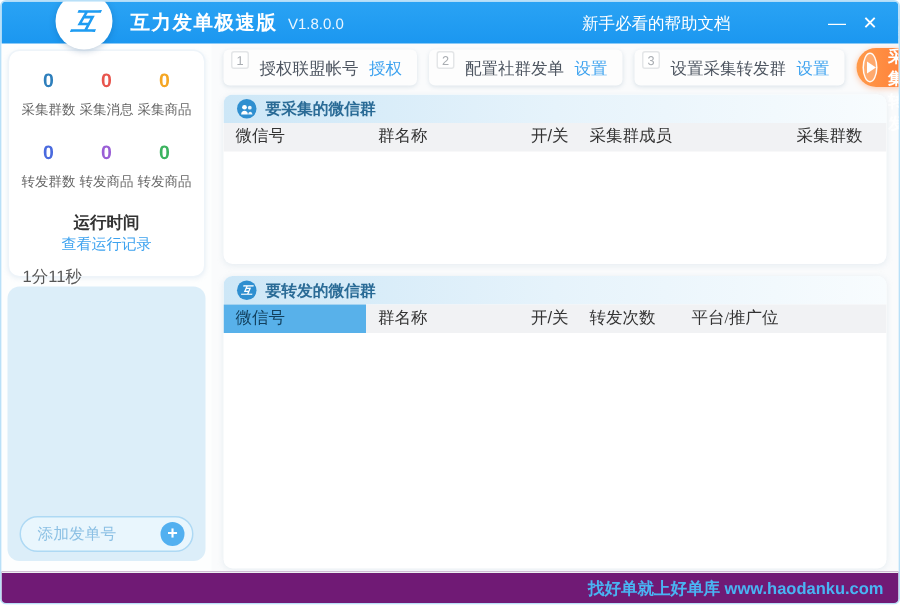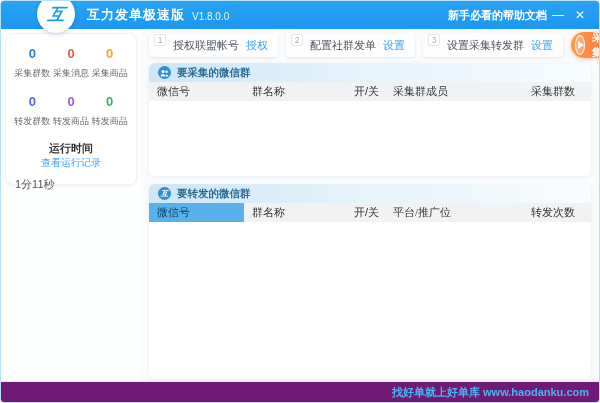--- a/index.html
+++ b/index.html
@@ -6,21 +6,21 @@
   html,body { width:600px; height:403px; font-family:"Liberation Sans","DejaVu Sans",sans-serif; background:#fff; }
   .window { position:relative; width:600px; height:403px; border:1px solid #b9e0f8; border-radius:4px; overflow:hidden; background:#fdfefe; display:flex; flex-direction:column; }
 
   
   .titlebar { position:relative; height:28px; background:linear-gradient(180deg,#2aa3f4,#1b97f0); display:flex; align-items:center; padding-left:86px; flex:none; z-index:4; }
   .logo-circle { position:absolute; left:36px; top:-6px; width:38px; height:38px; border-radius:50%; background:#fff; box-shadow:0 1px 4px rgba(0,60,120,.25); display:flex; align-items:center; justify-content:center; z-index:6; }
   .logo-glyph { color:#1e9cf2; font-size:17px; font-weight:bold; font-style:italic; transform:skewX(-8deg); }
   .app-title { color:#fff; font-size:13px; font-weight:bold; letter-spacing:1px; }
   .app-version { color:#eaf6ff; font-size:10px; margin-left:7px; margin-top:2px; }
   .tb-spacer { flex:1; }
-  .help-link { color:#fff; font-size:11px; cursor:pointer;font-weight:bold; }
+  .help-link { color:#fff; font-size:11px; margin-right:60px; cursor:pointer; }
   .win-btn { color:#fff; font-size:12px; width:22px; text-align:center; cursor:pointer; line-height:28px; }
   .win-btn.close { margin-right:8px; }
 
   
   .content-row { flex:1; display:flex; min-height:0; }
 
   
   .sidebar { width:140px; flex:none; display:flex; flex-direction:column; padding:4px 4px 7px 4px; background:#fdfefe; }
   .stats-card { height:152px; flex:none; background:#fff; border:1px solid #eef4f9; border-radius:8px; box-shadow:0 1px 3px rgba(160,190,215,.18); padding:12px 7px 6px; }
   .stats-grid { display:grid; grid-template-columns:1fr 1fr 1fr; row-gap:14px; }
@@ -118,20 +118,26 @@
             <div class="stat-label">转发商品</div>
           </div>
         </div>
         <div class="runtime-row">
           <span class="runtime-label">运行时间</span>
           <span class="runtime-link">查看运行记录</span>
         </div>
         <div class="runtime-value">1分11秒</div>
       </div>
 
+      <div class="accounts-card">
+        <div class="add-pill">
+          <span class="add-placeholder">添加发单号</span>
+          <span class="add-btn">+</span>
+        </div>
+      </div>
     </div>
 
     <div class="right-col">
 
       <div class="toolbar">
         <div class="step-chip">
           <span class="step-num">1</span>
           <span class="step-label">授权联盟帐号</span>
           <span class="step-action">授权</span>
         </div>
@@ -181,22 +187,22 @@
           <div class="section-bar">
             <span class="section-icon">
               <span class="ic-glyph">互</span>
             </span>
             <span class="section-title">要转发的微信群</span>
           </div>
           <div class="cols-row">
             <span class="col c1 col-hl">微信号</span>
             <span class="col c2">群名称</span>
             <span class="col c3">开/关</span>
+            <span class="col c5">转发次数</span>
             <span class="col c4">平台/推广位</span>
-            <span class="col c5">转发次数</span>
           </div>
           <div class="tbody"></div>
         </div>
 
       </div>
     </div>
   </div>
 
   <div class="footer">
     <span class="footer-text">找好单就上好单库 www.haodanku.com</span>

